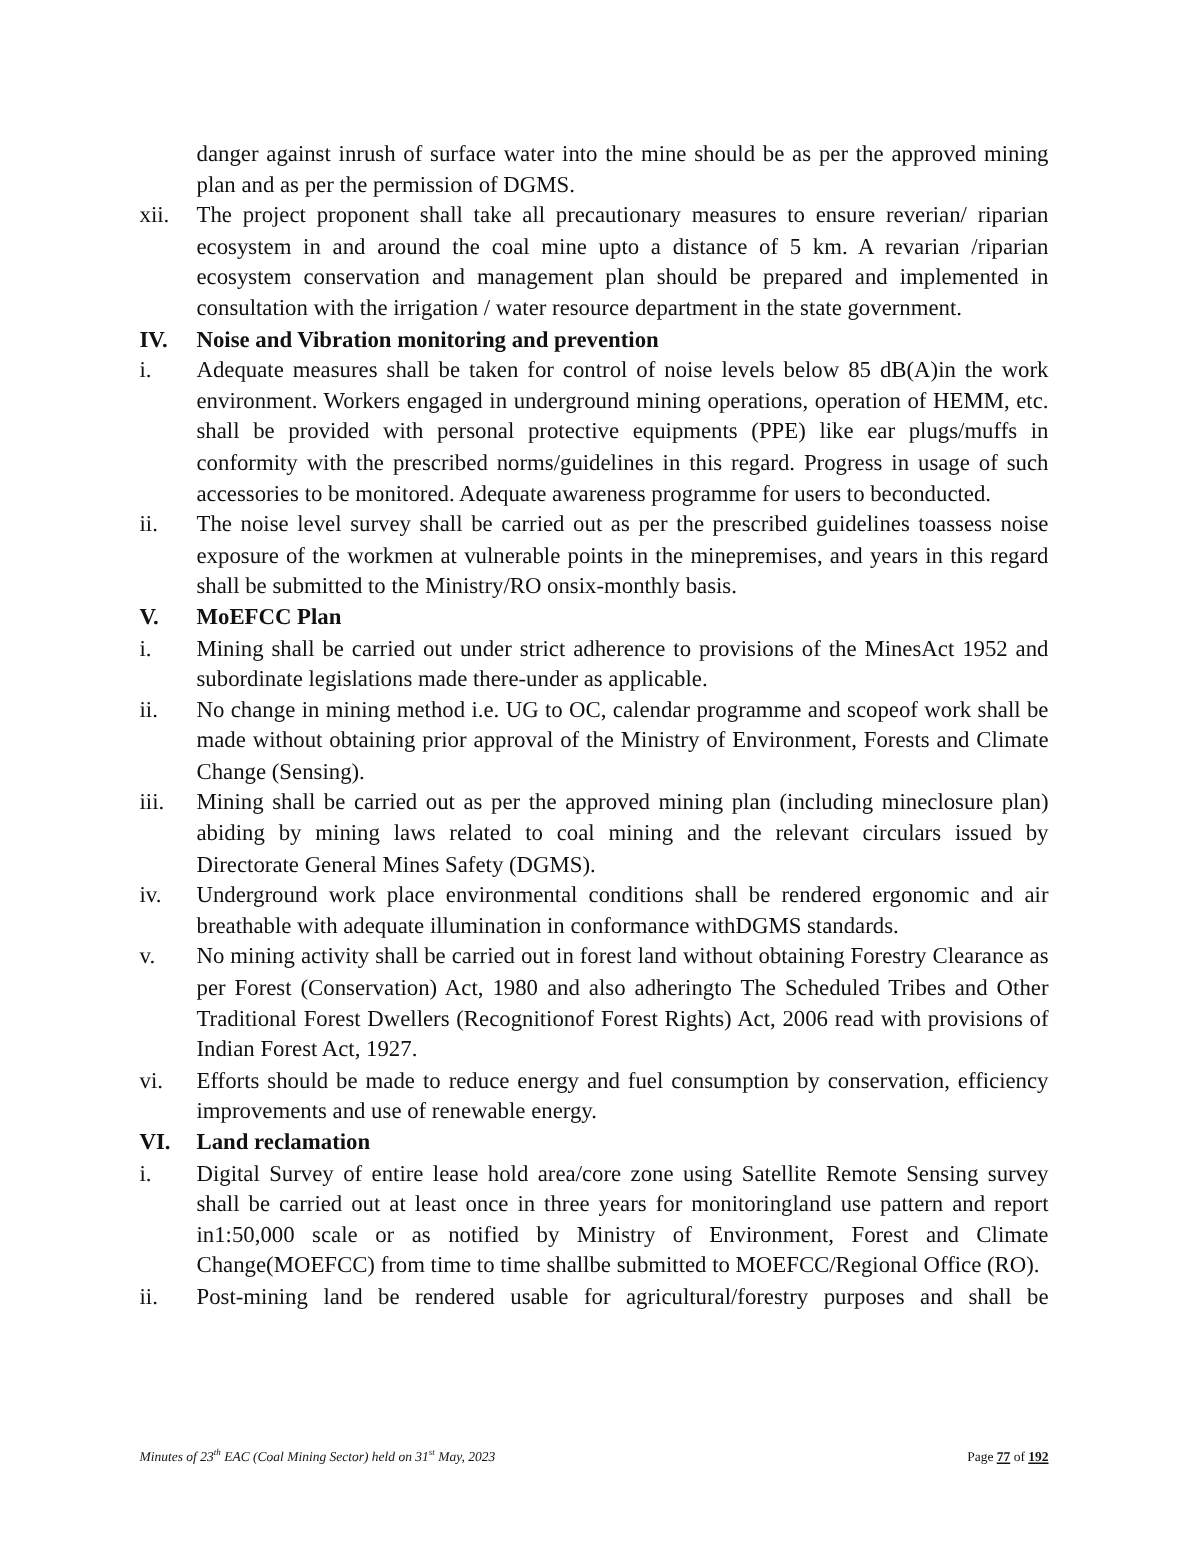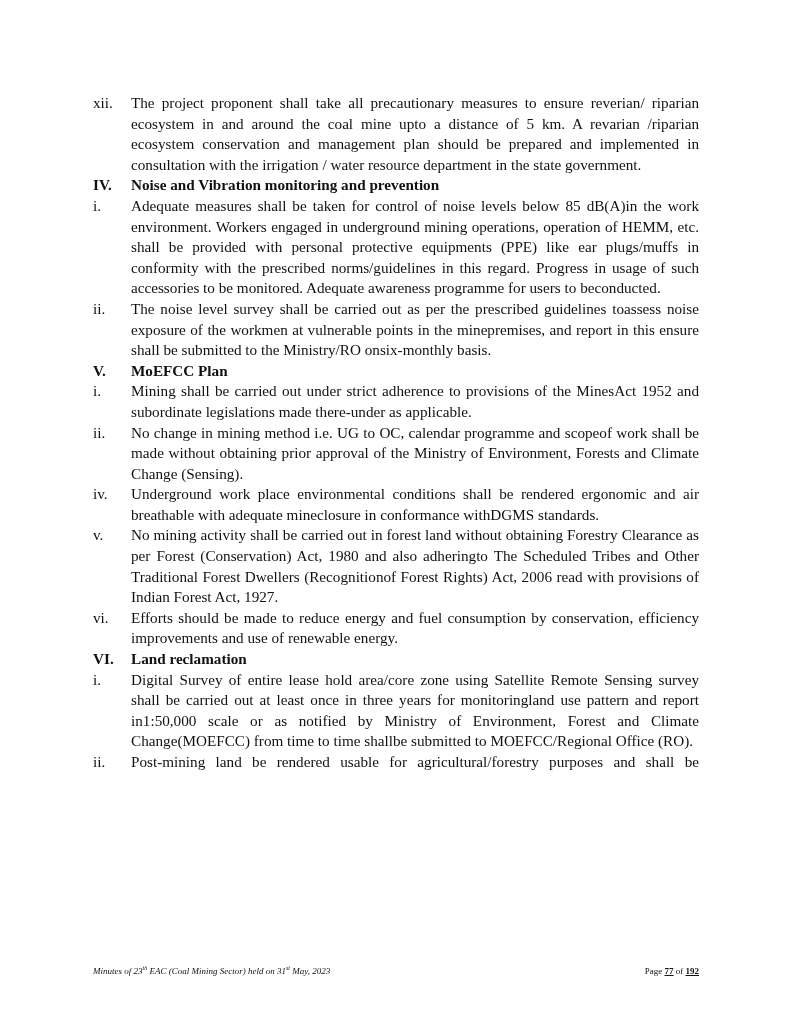--- a/index.html
+++ b/index.html
@@ -14,52 +14,59 @@
   .footer { position: absolute; top: 966px; left: 93px; width: 606px;
             display: flex; justify-content: space-between; font-size: 9px; }
   .footer .left { font-style: italic; }
   sup { font-size: 6px; vertical-align: super; line-height: 0; }
   b { font-weight: bold; text-decoration: underline; }
 </style>
 </head>
 <body>
 
 <div class="page">
+  <div class="row cont">
+    <div class="txt">danger against inrush of surface water into the mine should be as per the approved mining plan and as per the permission of DGMS.</div>
+  </div>
   <div id="blocks">
       <div class="row">
         <div class="lbl">xii.</div>
         <div class="txt">The project proponent shall take all precautionary measures to ensure reverian/ riparian ecosystem in and around the coal mine upto a distance of 5 km. A revarian /riparian ecosystem conservation and management plan should be prepared and implemented in consultation with the irrigation / water resource department in the state government.</div>
       </div>
       <div class="row sec">
         <div class="lbl">IV.</div>
         <div class="txt">Noise and Vibration monitoring and prevention</div>
       </div>
       <div class="row">
         <div class="lbl">i.</div>
         <div class="txt">Adequate measures shall be taken for control of noise levels below 85 dB(A)in the work environment. Workers engaged in underground mining operations, operation of HEMM, etc. shall be provided with personal protective equipments (PPE) like ear plugs/muffs in conformity with the prescribed norms/guidelines in this regard. Progress in usage of such accessories to be monitored. Adequate awareness programme for users to beconducted.</div>
       </div>
       <div class="row">
         <div class="lbl">ii.</div>
-        <div class="txt">The noise level survey shall be carried out as per the prescribed guidelines toassess noise exposure of the workmen at vulnerable points in the minepremises, and report in this ensure shall be submitted to the Ministry/RO onsix-monthly basis.</div>
+        <div class="txt">The noise level survey shall be carried out as per the prescribed guidelines toassess noise exposure of the workmen at vulnerable points in the minepremises, and years in this regard shall be submitted to the Ministry/RO onsix-monthly basis.</div>
       </div>
       <div class="row sec">
         <div class="lbl">V.</div>
         <div class="txt">MoEFCC Plan</div>
       </div>
       <div class="row">
         <div class="lbl">i.</div>
         <div class="txt">Mining shall be carried out under strict adherence to provisions of the MinesAct 1952 and subordinate legislations made there-under as applicable.</div>
       </div>
       <div class="row">
         <div class="lbl">ii.</div>
         <div class="txt">No change in mining method i.e. UG to OC, calendar programme and scopeof work shall be made without obtaining prior approval of the Ministry of Environment, Forests and Climate Change (Sensing).</div>
       </div>
       <div class="row">
+        <div class="lbl">iii.</div>
+        <div class="txt">Mining shall be carried out as per the approved mining plan (including mineclosure plan) abiding by mining laws related to coal mining and the relevant circulars issued by Directorate General Mines Safety (DGMS).</div>
+      </div>
+      <div class="row">
         <div class="lbl">iv.</div>
-        <div class="txt">Underground work place environmental conditions shall be rendered ergonomic and air breathable with adequate mineclosure in conformance withDGMS standards.</div>
+        <div class="txt">Underground work place environmental conditions shall be rendered ergonomic and air breathable with adequate illumination in conformance withDGMS standards.</div>
       </div>
       <div class="row">
         <div class="lbl">v.</div>
         <div class="txt">No mining activity shall be carried out in forest land without obtaining Forestry Clearance as per Forest (Conservation) Act, 1980 and also adheringto The Scheduled Tribes and Other Traditional Forest Dwellers (Recognitionof Forest Rights) Act, 2006 read with provisions of Indian Forest Act, 1927.</div>
       </div>
       <div class="row">
         <div class="lbl">vi.</div>
         <div class="txt">Efforts should be made to reduce energy and fuel consumption by conservation, efficiency improvements and use of renewable energy.</div>
       </div>
       <div class="row sec">

